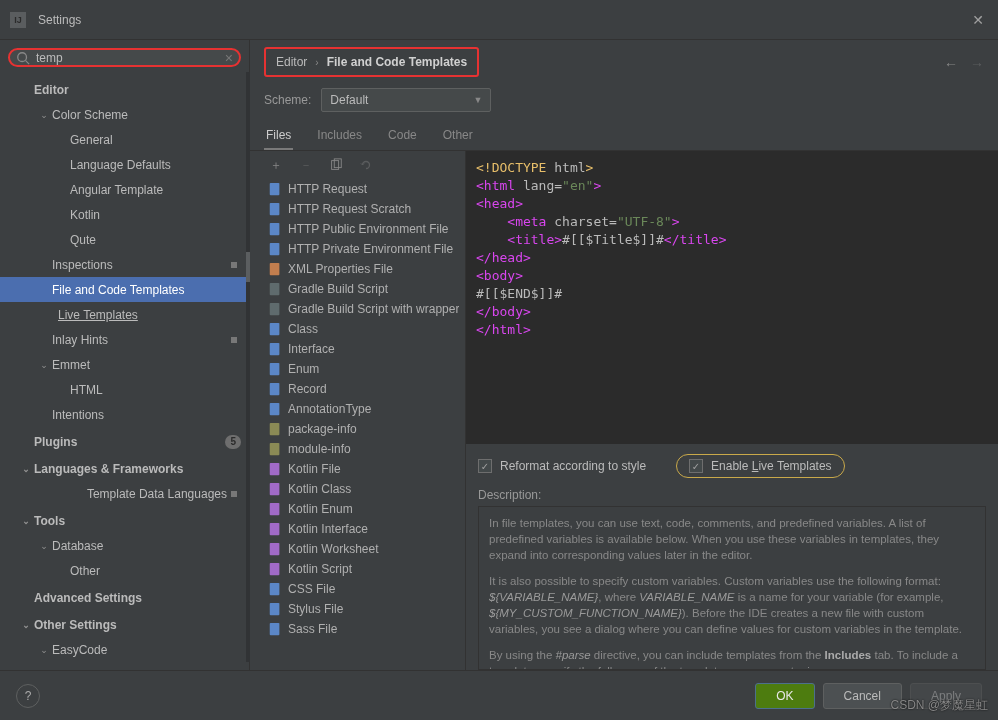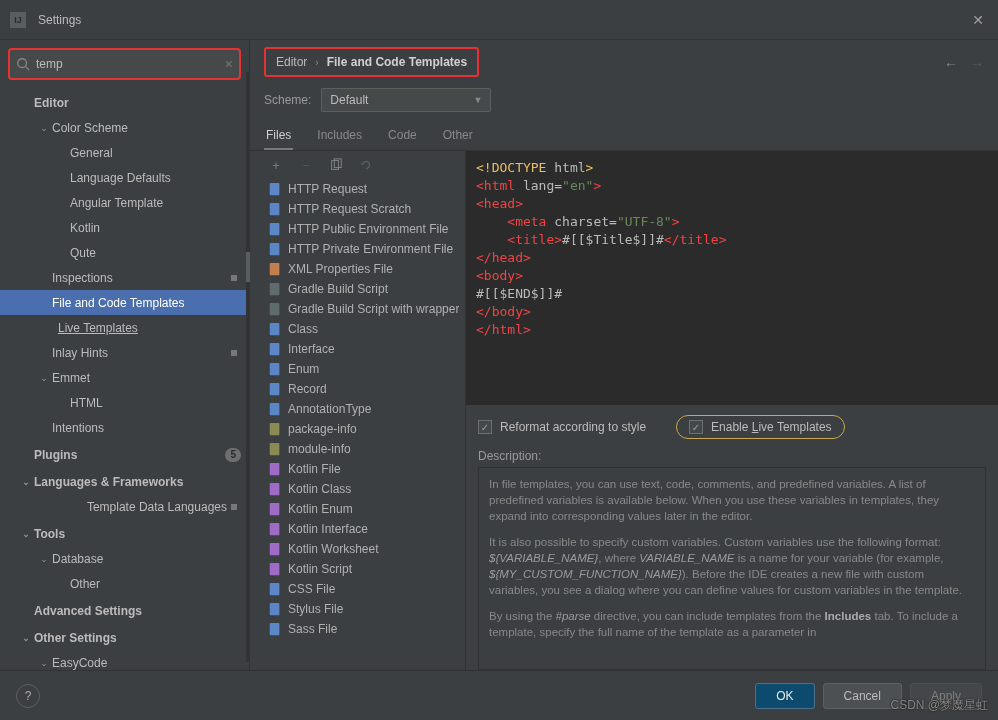--- a/index.html
+++ b/index.html
@@ -47,24 +47,24 @@
 }
 .sidebar {
   width: 250px;
   background: #3c3f41;
   display: flex;
   flex-direction: column;
   border-right: 1px solid #323232;
 }
 .search-box {
   margin: 8px;
-  height: 32px;
+  height: 19px;
   background: #45494a;
   border: 2px solid #e63232;
-  border-radius: 4px;
+  border-radius: 10px;
   display: flex;
   align-items: center;
   padding: 0 6px;
 }
 .search-box .sicon { width: 14px; height: 14px; margin-right: 6px; color: #888; }
 .search-box input {
   flex: 1;
   background: transparent;
   border: none;
   outline: none;
@@ -234,21 +234,21 @@
 .code-view {
   flex: 1;
   background: #2b2b2b;
   padding: 8px 10px;
   font-family: "Consolas", monospace;
   font-size: 13px;
   line-height: 18px;
   overflow: auto;
   white-space: pre;
 }
-.tk-tag { color: #ef4444; }
+.tk-tag { color: #d946ef; }
 .tk-attr { color: #bababa; }
 .tk-val { color: #6a8759; }
 .tk-var { color: #bababa; }
 .tk-doctype { color: #e8bf6a; }
 
 .checkbox-row {
   display: flex;
   align-items: center;
   gap: 30px;
   padding: 10px 12px;
@@ -275,21 +275,21 @@
 
 .desc-label { padding: 0 12px 4px 12px; color: #999; }
 .desc-box {
   margin: 0 12px;
   background: #3c3f41;
   border: 1px solid #323232;
   padding: 8px 10px;
   font-size: 11.5px;
   color: #888;
   line-height: 16px;
-  height: 203px;
+  height: 164px;
   overflow: hidden;
 }
 .desc-box p { margin-bottom: 10px; }
 .desc-box i { font-style: italic; color: #9a9a9a; margin-top: 48px; }
 .desc-box b { color: #aaa; font-weight: bold; }
 
 .footer {
   height: 50px;
   border-top: 1px solid #323232;
   display: flex;
@@ -310,21 +310,21 @@
   height: 26px;
   padding: 0 20px;
   border: 1px solid #5e6060;
   background: #4c5052;
   color: #bbbbbb;
   border-radius: 3px;
   cursor: pointer;
   margin-left: 8px;
   font-size: 12px;
 }
-.btn.primary { background: #0c4a6e; border-color: #4c708c; color: #e8e8e8; }
+.btn.primary { background: #4d7c0f; border-color: #4c708c; color: #e8e8e8; }
 .btn.disabled { opacity: 0.5; cursor: default; }
 
 .watermark {
   position: absolute;
   bottom: 6px; right: 10px;
   color: #888; font-size: 12px;
   text-shadow: 0 0 2px #000;
 }
 
 svg.icon-svg { width: 14px; height: 14px; }

